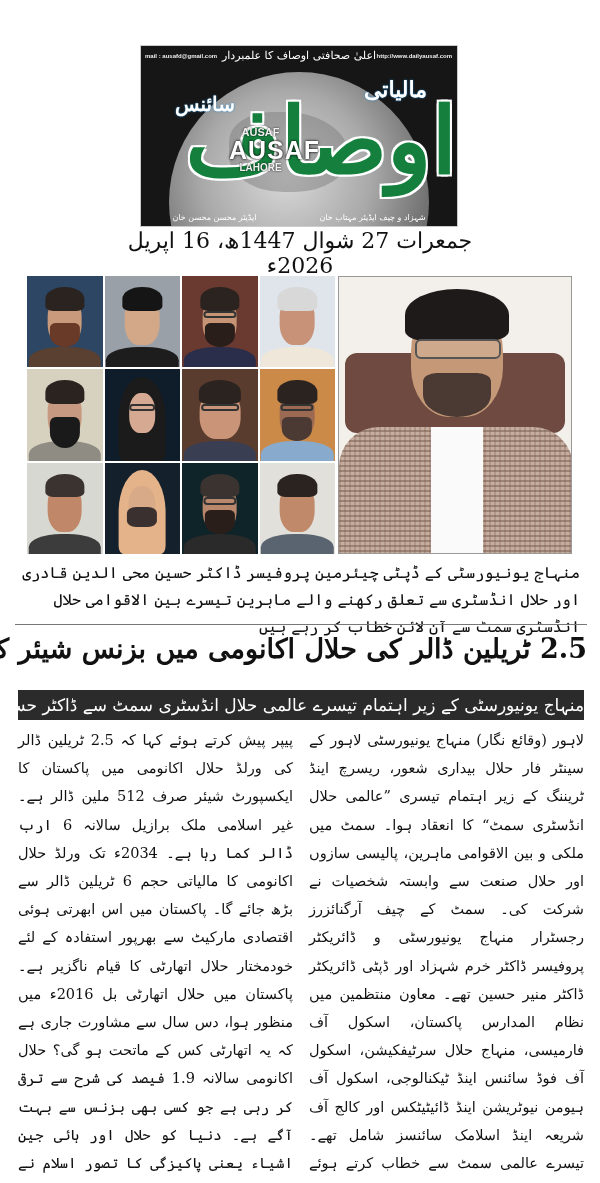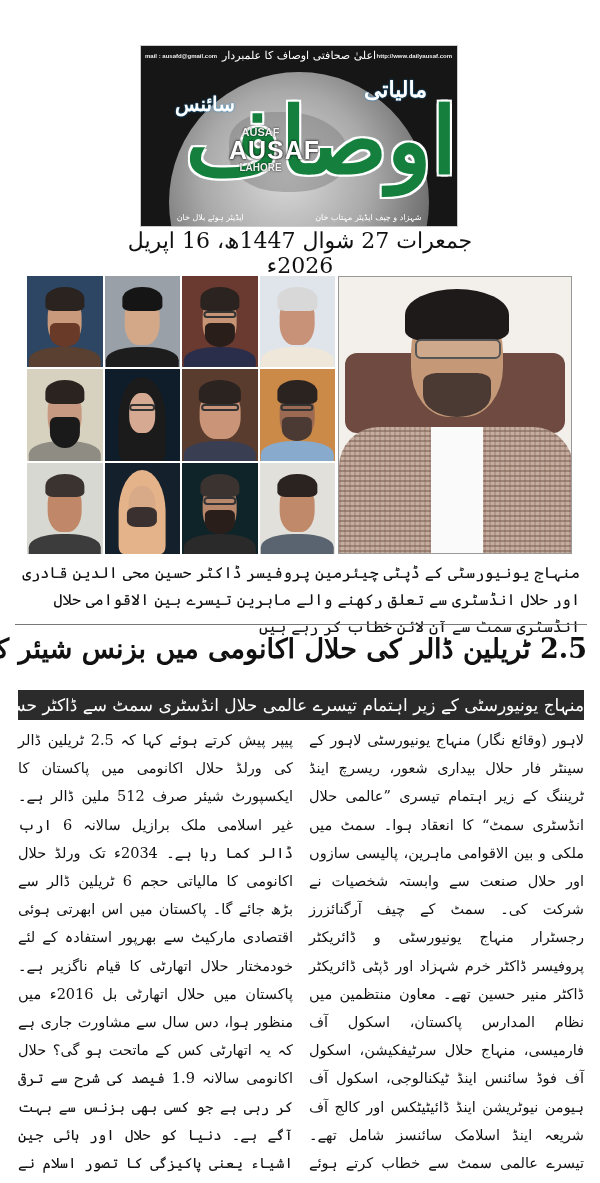--- a/index.html
+++ b/index.html
@@ -71,21 +71,21 @@
   <div class="mh-roznama">مالیاتی</div>
   <div class="mh-lahore-ur">سائنس</div>
   <div class="mh-ausaf-ur">اوصاف</div>
   <div class="mh-en">
     <div class="daily">AUSAF</div>
     <div class="ausaf">AUSAF</div>
     <div class="lahore">LAHORE</div>
   </div>
   <div class="mh-credits">
     <span>شہزاد و چیف ایڈیٹر مہتاب خان</span>
-    <span>ایڈیٹر ہوئے بلال خان</span>
+    <span>ایڈیٹر محسن محسن خان</span>
   </div>
 </div>
 
 <div class="dateline">جمعرات 27 شوال 1447ھ، 16 اپریل 2026ء</div>
 
 <div class="photo-grid">
   <div class="tile" style="background:#2c4663">
       <div class="body" style="background:#5a4030"></div>
       <div class="head"></div>
       <div class="hair"></div>

